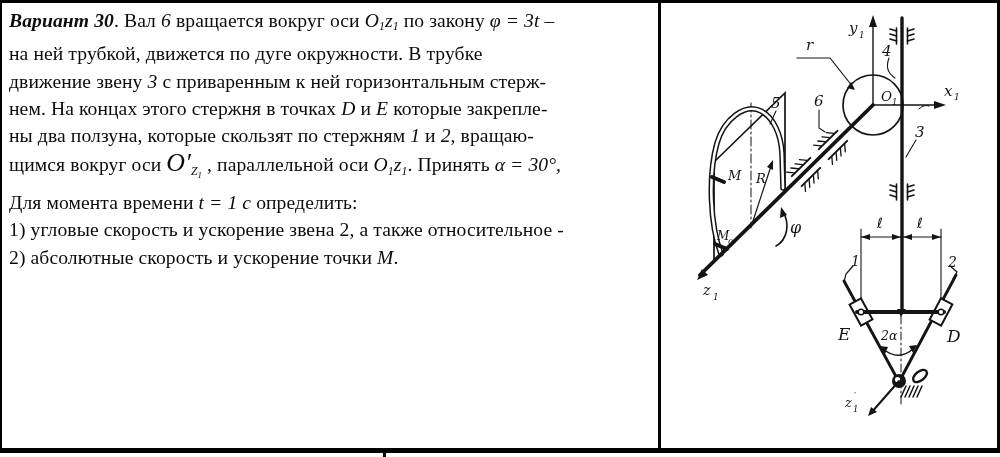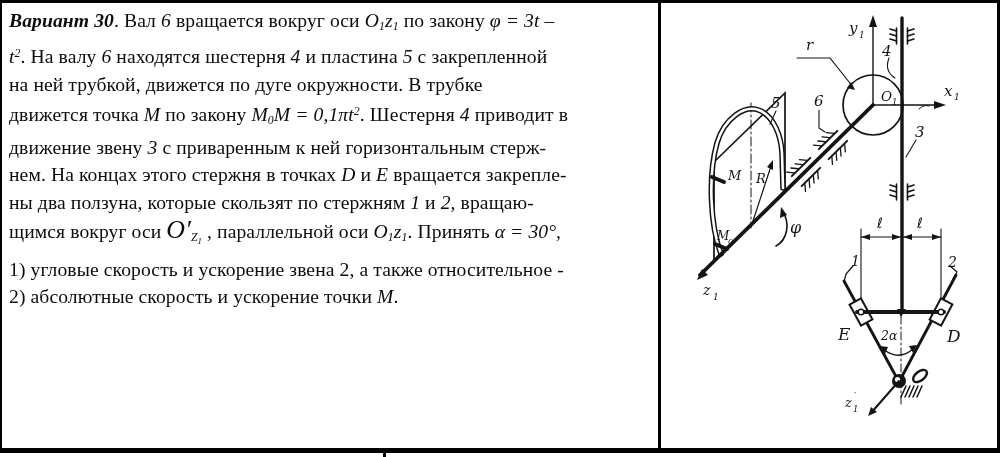--- a/index.html
+++ b/index.html
@@ -33,27 +33,26 @@
 
   <div class="border b-top"></div>
   <div class="border b-left"></div>
   <div class="border b-right"></div>
   <div class="border b-divider"></div>
   <div class="border b-bottom"></div>
   <div class="border b-stub"></div>
 
   <div class="text-panel">
       <div class="tline"><span class="seg i b">Вариант 30</span><span class="seg">. Вал </span><span class="seg i">6</span><span class="seg"> вращается вокруг оси </span><span class="seg i">O</span><span class="seg i sub">1</span><span class="seg i">z</span><span class="seg i sub">1</span><span class="seg"> по закону </span><span class="seg i">φ = 3t</span><span class="seg"> –</span></div>
-      <div class="tline"><span class="seg i">t</span><span class="seg i sup">2</span><span class="seg">. На валу </span><span class="seg i">6</span><span class="seg"> находятся шестерня </span><span class="seg i">4</span><span class="seg"> и пластина </span><span class="seg i">5</span><span class="seg"> с закрепленной</span></div>
       <div class="tline"><span class="seg">на ней трубкой, движется по дуге окружности. В трубке</span></div>
-      <div class="tline"><span class="seg">движется точка </span><span class="seg i">M</span><span class="seg"> по закону </span><span class="seg i">M</span><span class="seg i sub">0</span><span class="seg i">M</span><span class="seg i"> = 0,1πt</span><span class="seg i sup">2</span><span class="seg">. Шестерня </span><span class="seg i">4</span><span class="seg"> приводит в</span></div>
       <div class="tline"><span class="seg">движение звену </span><span class="seg i">3</span><span class="seg"> с приваренным к ней горизонтальным стерж-</span></div>
-      <div class="tline"><span class="seg">нем. На концах этого стержня в точках </span><span class="seg i">D</span><span class="seg"> и </span><span class="seg i">E</span><span class="seg"> вращается закрепле-</span></div>
+      <div class="tline"><span class="seg">нем. На концах этого стержня в точках </span><span class="seg i">D</span><span class="seg"> и </span><span class="seg i">E</span><span class="seg"> которые закрепле-</span></div>
       <div class="tline"><span class="seg">ны два ползуна, которые скользят по стержням </span><span class="seg i">1</span><span class="seg"> и </span><span class="seg i">2</span><span class="seg">, вращаю-</span></div>
       <div class="tline"><span class="seg">щимся вокруг оси </span><span class="seg i big">O′</span><span class="seg i sub">Z</span><span class="seg i sub2">1</span><span class="seg"> , параллельной оси </span><span class="seg i">O</span><span class="seg i sub">1</span><span class="seg i">z</span><span class="seg i sub">1</span><span class="seg">. Принять </span><span class="seg i">α = 30°,</span></div>
+      <div class="tline"><span class="seg">Для момента времени </span><span class="seg i">t = 1 с</span><span class="seg"> определить:</span></div>
       <div class="tline"><span class="seg">1) угловые скорость и ускорение звена 2, а также относительное -</span></div>
       <div class="tline"><span class="seg">2) абсолютные скорость и ускорение точки </span><span class="seg i">M</span><span class="seg">.</span></div>
     </div>
 
   <div class="diagram-panel">
     <svg width="340" height="457" viewBox="660 0 340 457">
       <g stroke="#141414" fill="none" stroke-linecap="round">
 
         <g>
           <polygon points="714,162 785,93 785,191 714,261" fill="#ffffff" stroke-width="1.7"></polygon>

